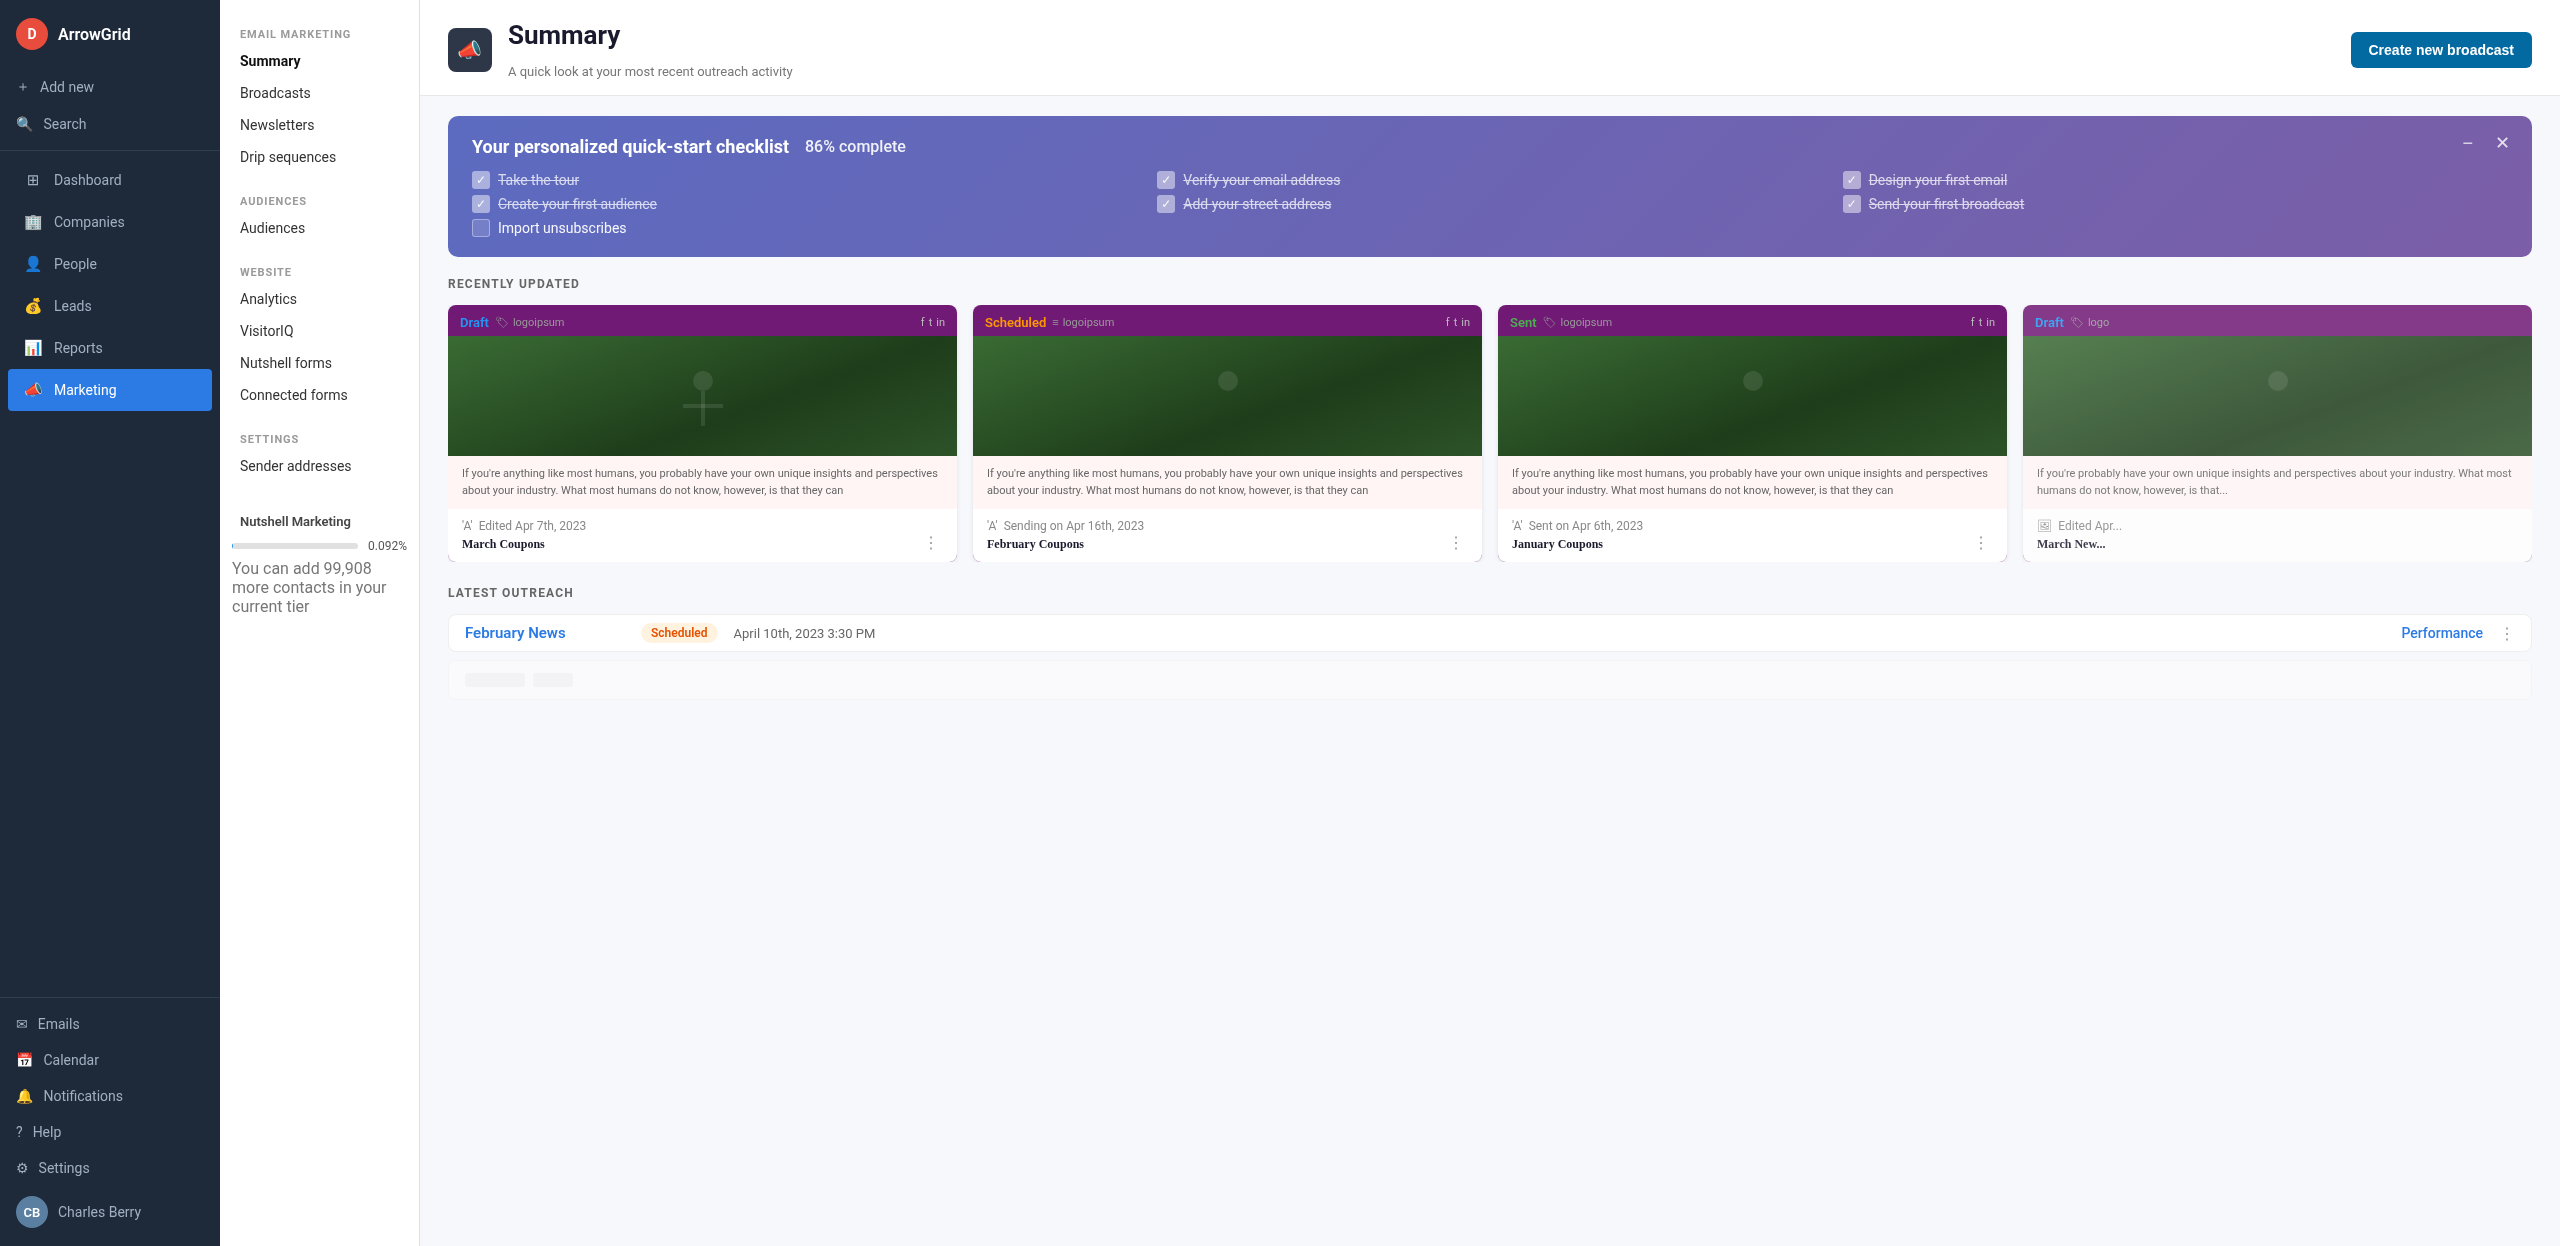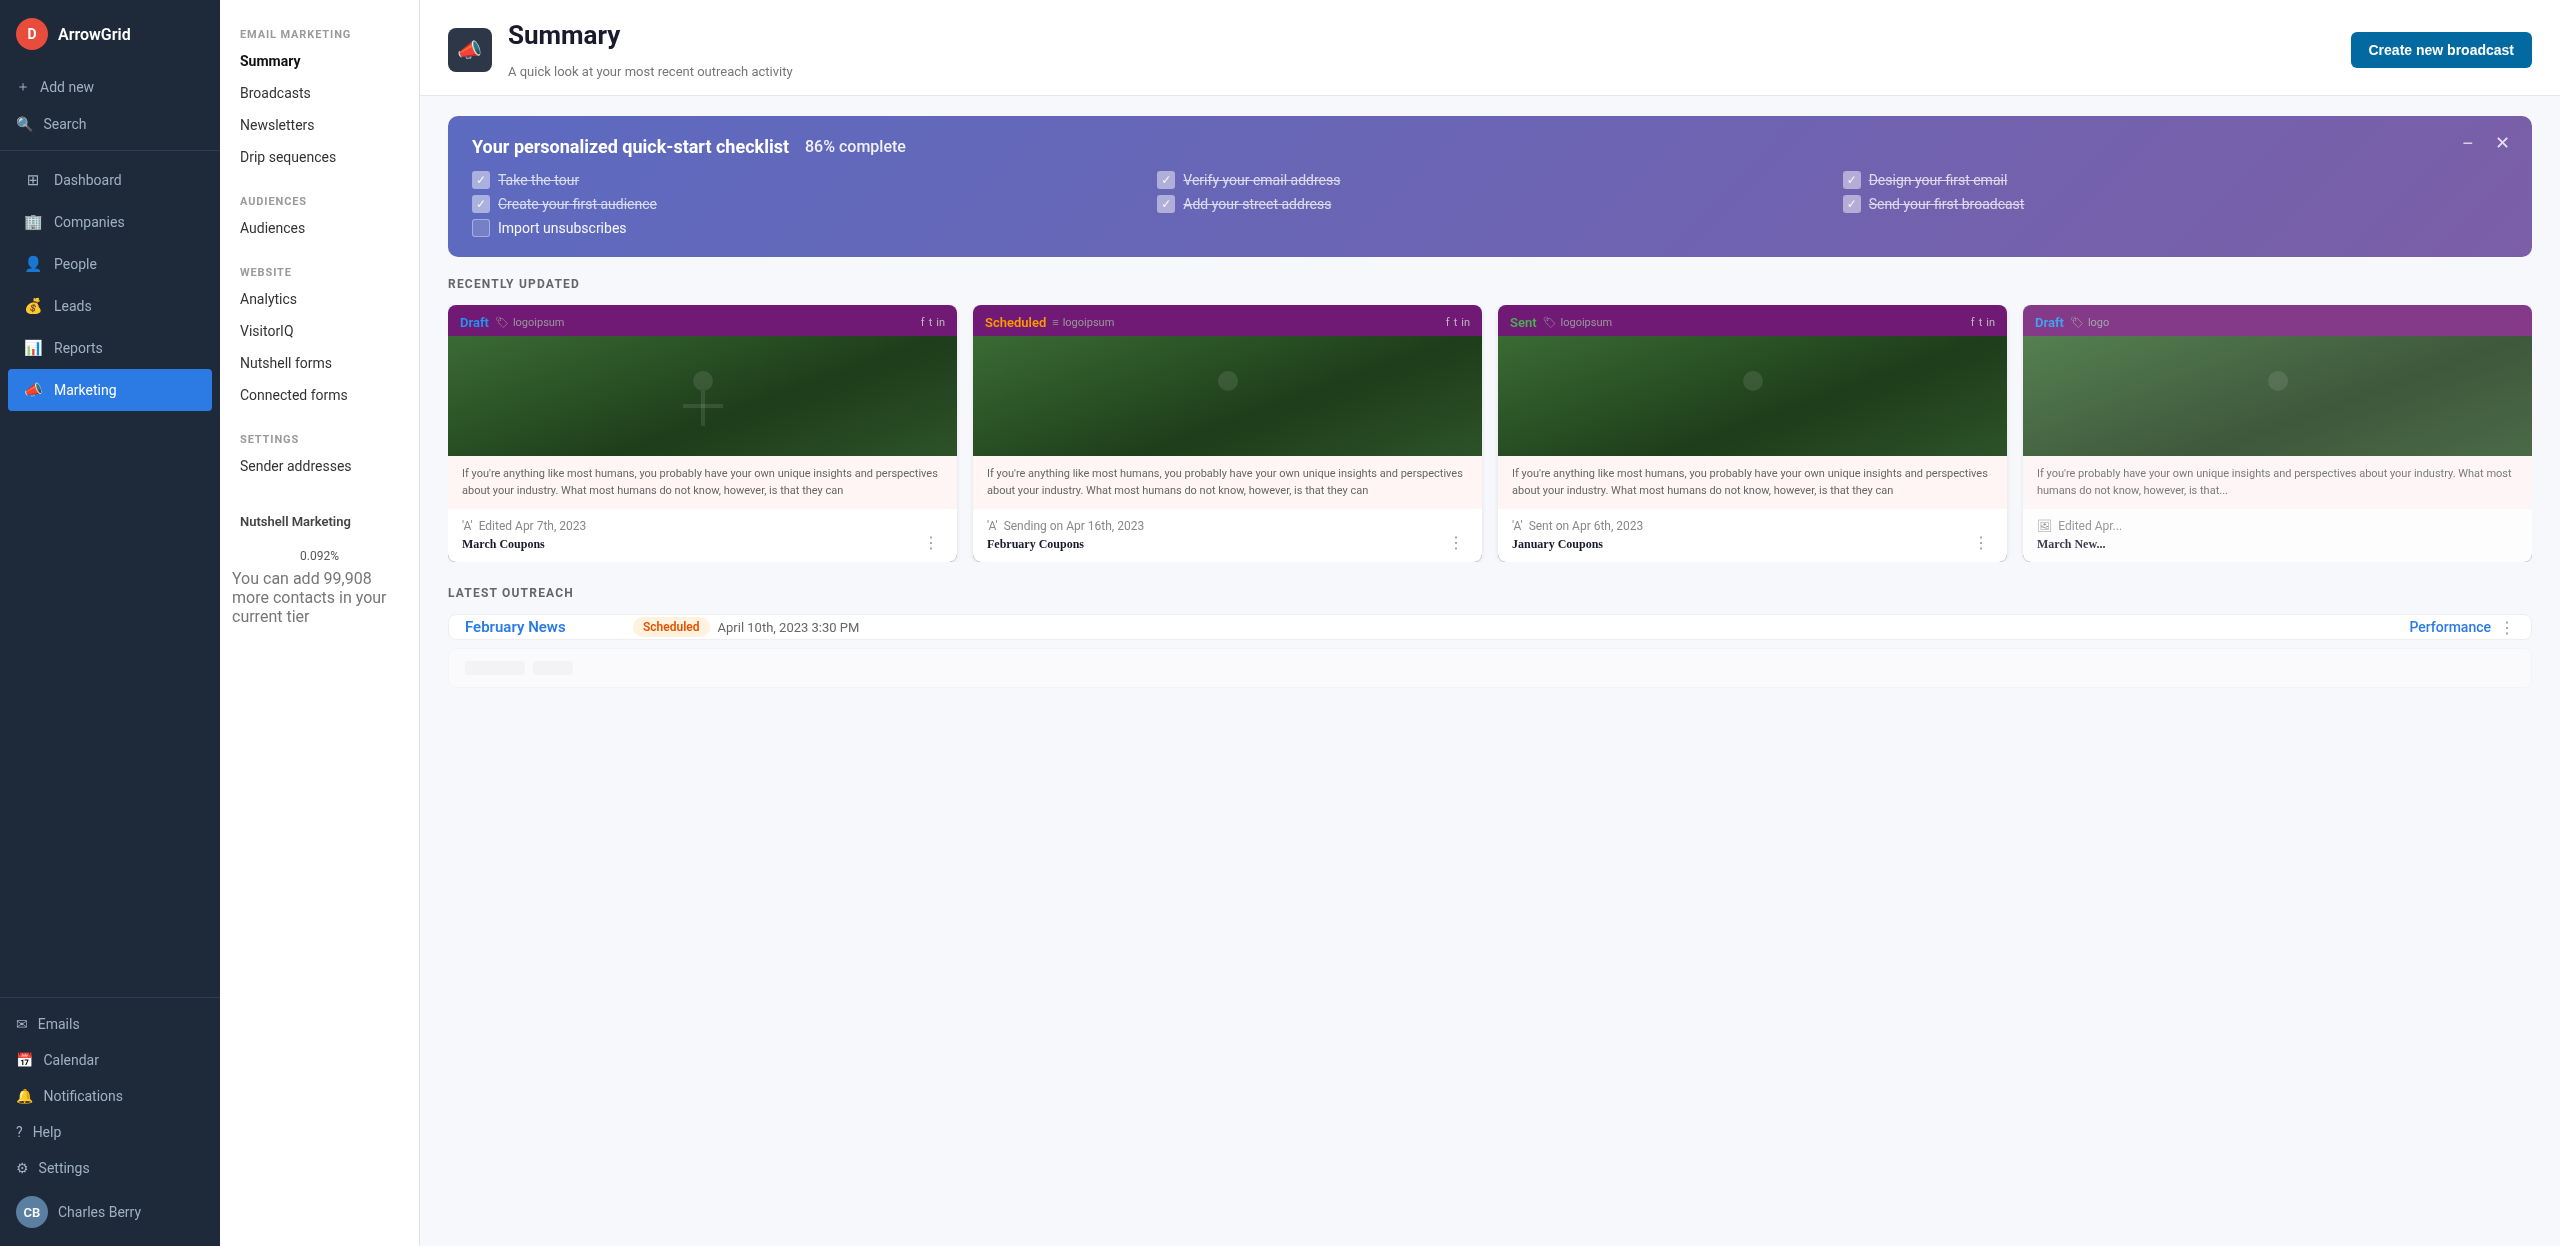--- a/index.html
+++ b/index.html
@@ -250,43 +250,43 @@
     .card-more-btn {
       background: none; border: none; cursor: pointer;
       color: #999; font-size: 16px; padding: 0 4px;
     }
 
     
     .outreach-row {
       background: #fff;
       border: 1px solid #eee;
       border-radius: 8px;
-      padding: 2px 16px;
+      padding: 8px 16px;
       display: flex;
       align-items: center;
-      gap: 8px;
+      gap: 16px;
       margin-bottom: 8px;
     }
     .outreach-name {
       font-size: 15px; font-weight: 600; color: #2c7be5;
       text-decoration: none; cursor: pointer; min-width: 160px;
     }
     .outreach-status-badge {
       font-size: 12px; font-weight: 600;
       padding: 3px 10px;
       border-radius: 12px;
       white-space: nowrap;
     }
     .outreach-status-badge.scheduled { background: #fff3e0; color: #e65100; }
     .outreach-date { font-size: 13px; color: #666; flex: 1; }
     .outreach-performance {
       font-size: 14px; color: #2c7be5; font-weight: 500; cursor: pointer;
     }
     .outreach-more { background: none; border: none; color: #999; cursor: pointer; font-size: 16px; }
-    .progress-row { display: flex; align-items: center; gap: 10px; flex-direction: column; }
+    .progress-row { display: flex; align-items: center; gap: 10px; }
     .progress-track {
       flex: 1; height: 6px; background: #e0e0e0; border-radius: 3px; overflow: hidden;
     }
     .progress-fill { height: 100%; background: #2196f3; width: 0.092%; border-radius: 3px; }
     .progress-pct { font-size: 12px; color: #555; }
     .marketing-info { font-size: 16px; color: #777; margin-top: 4px; }
   </style>
 </head>
 <body>
 

